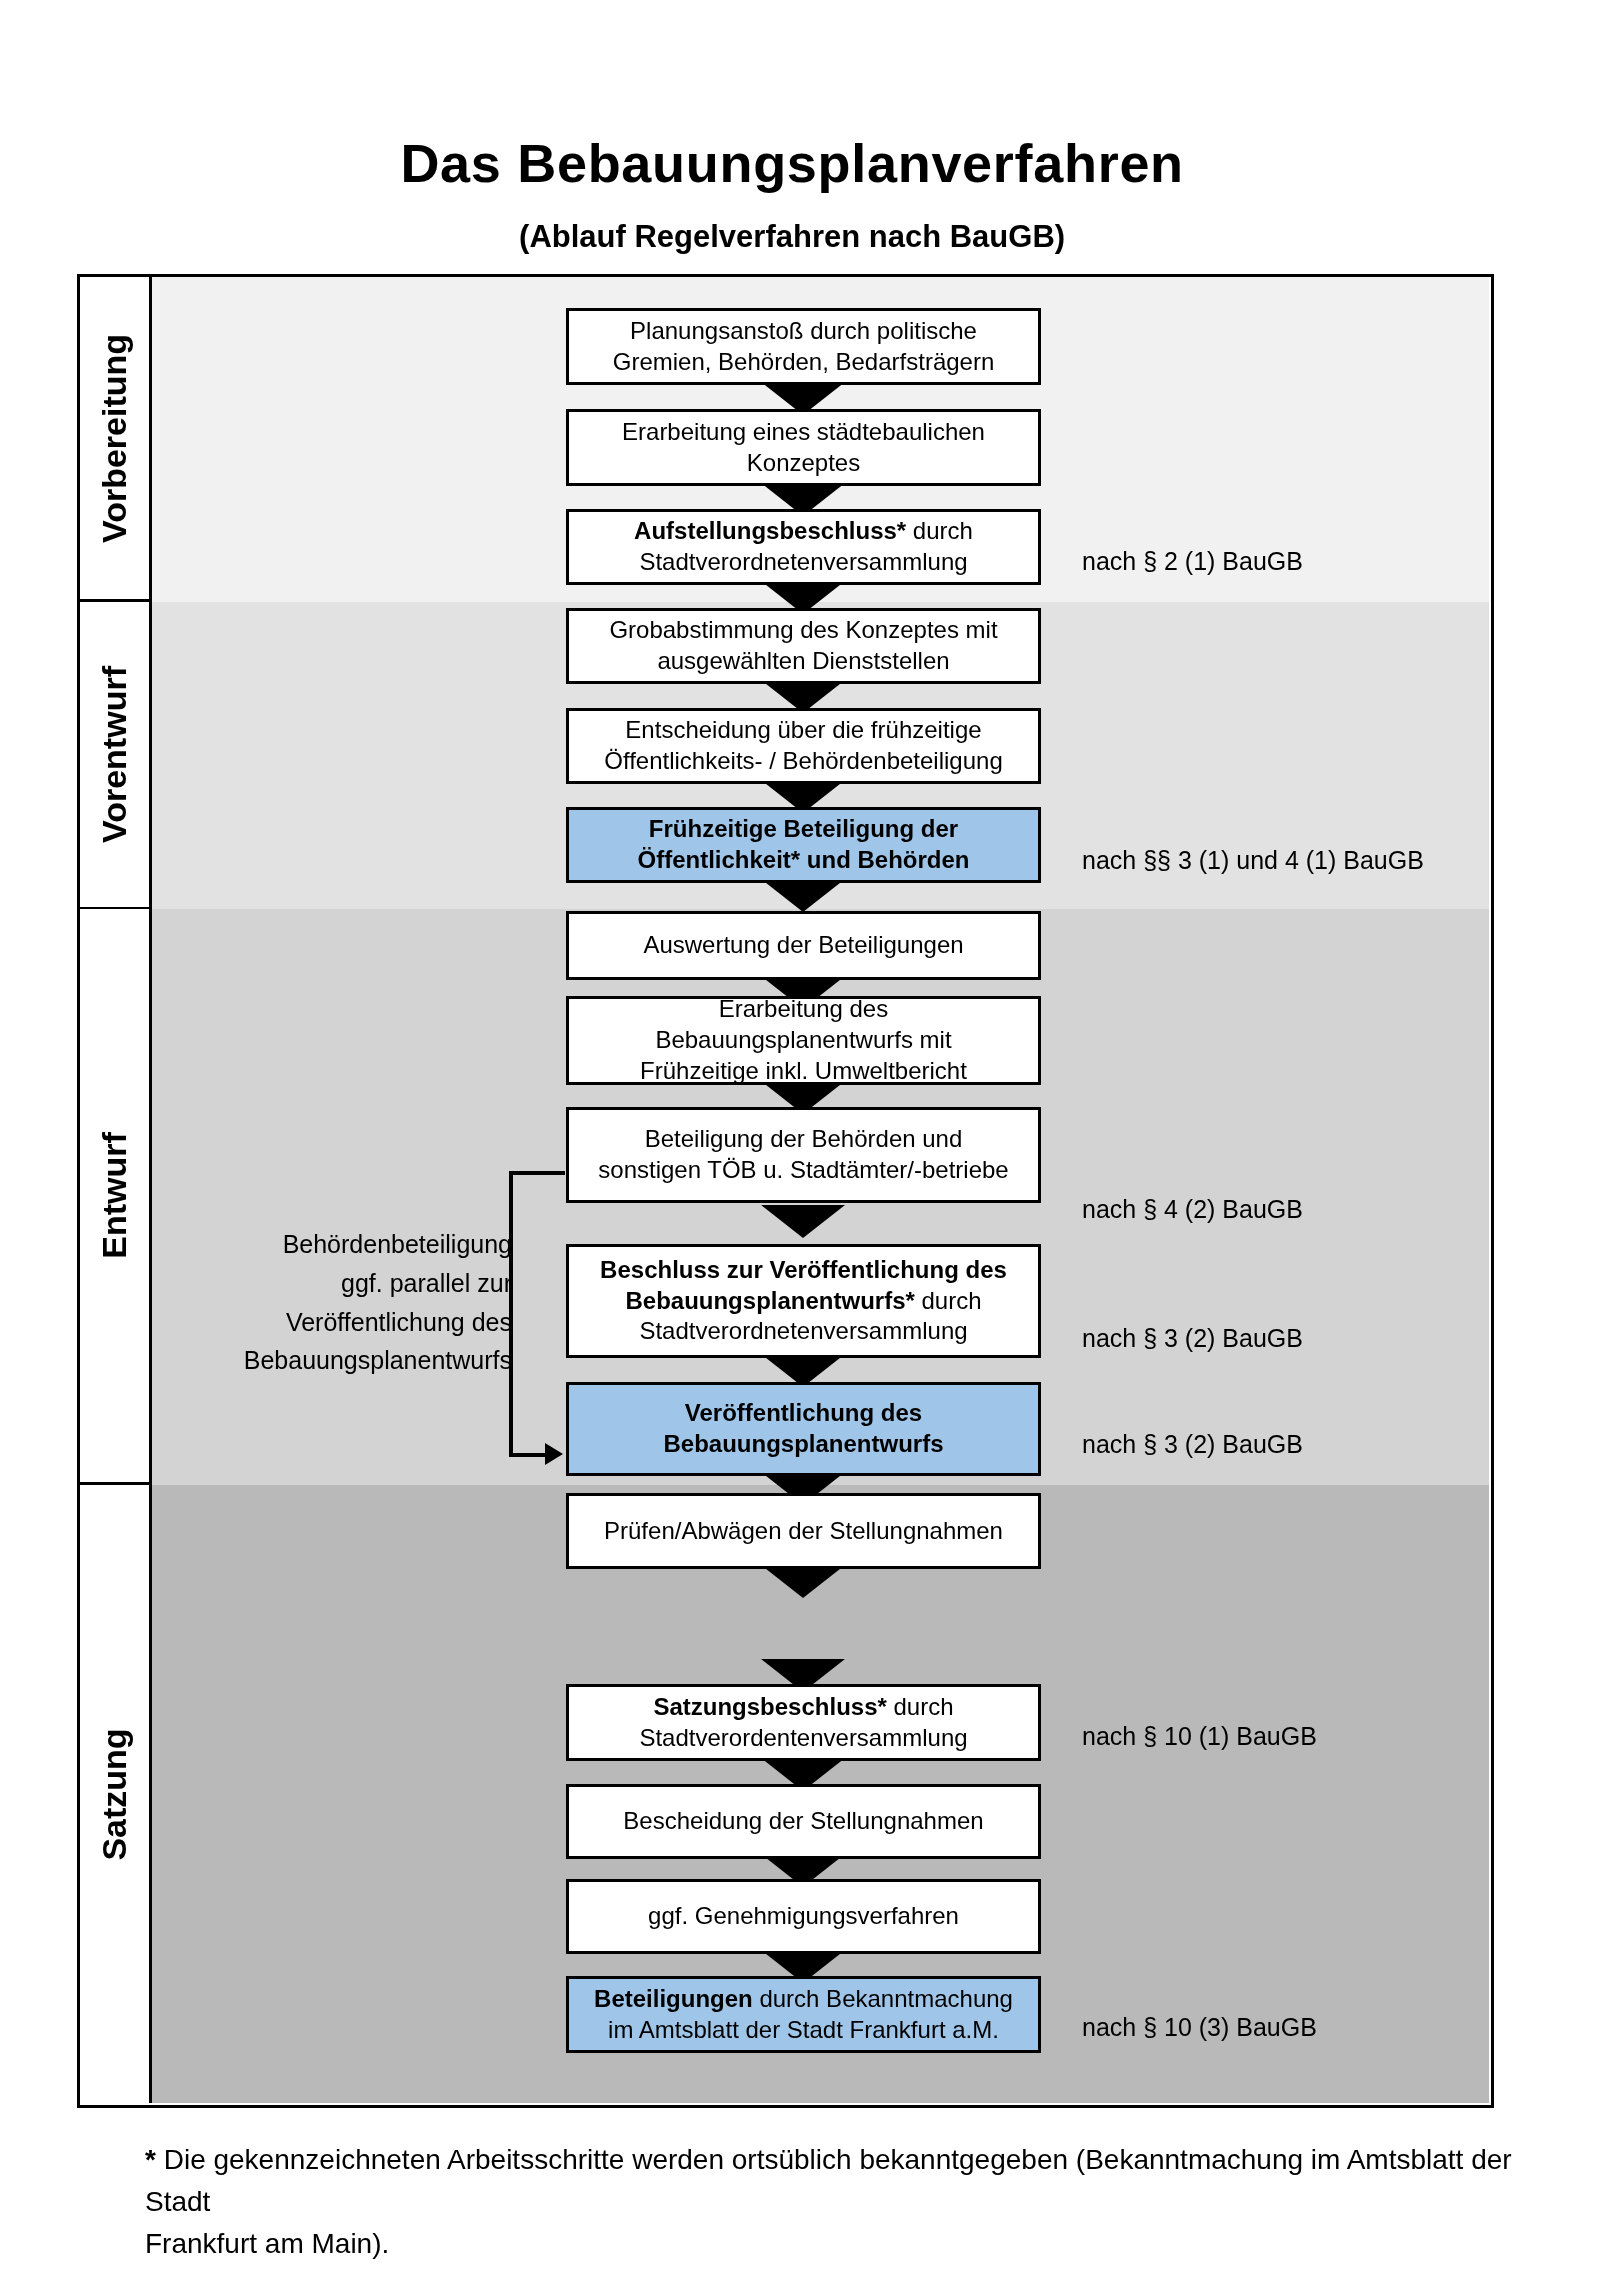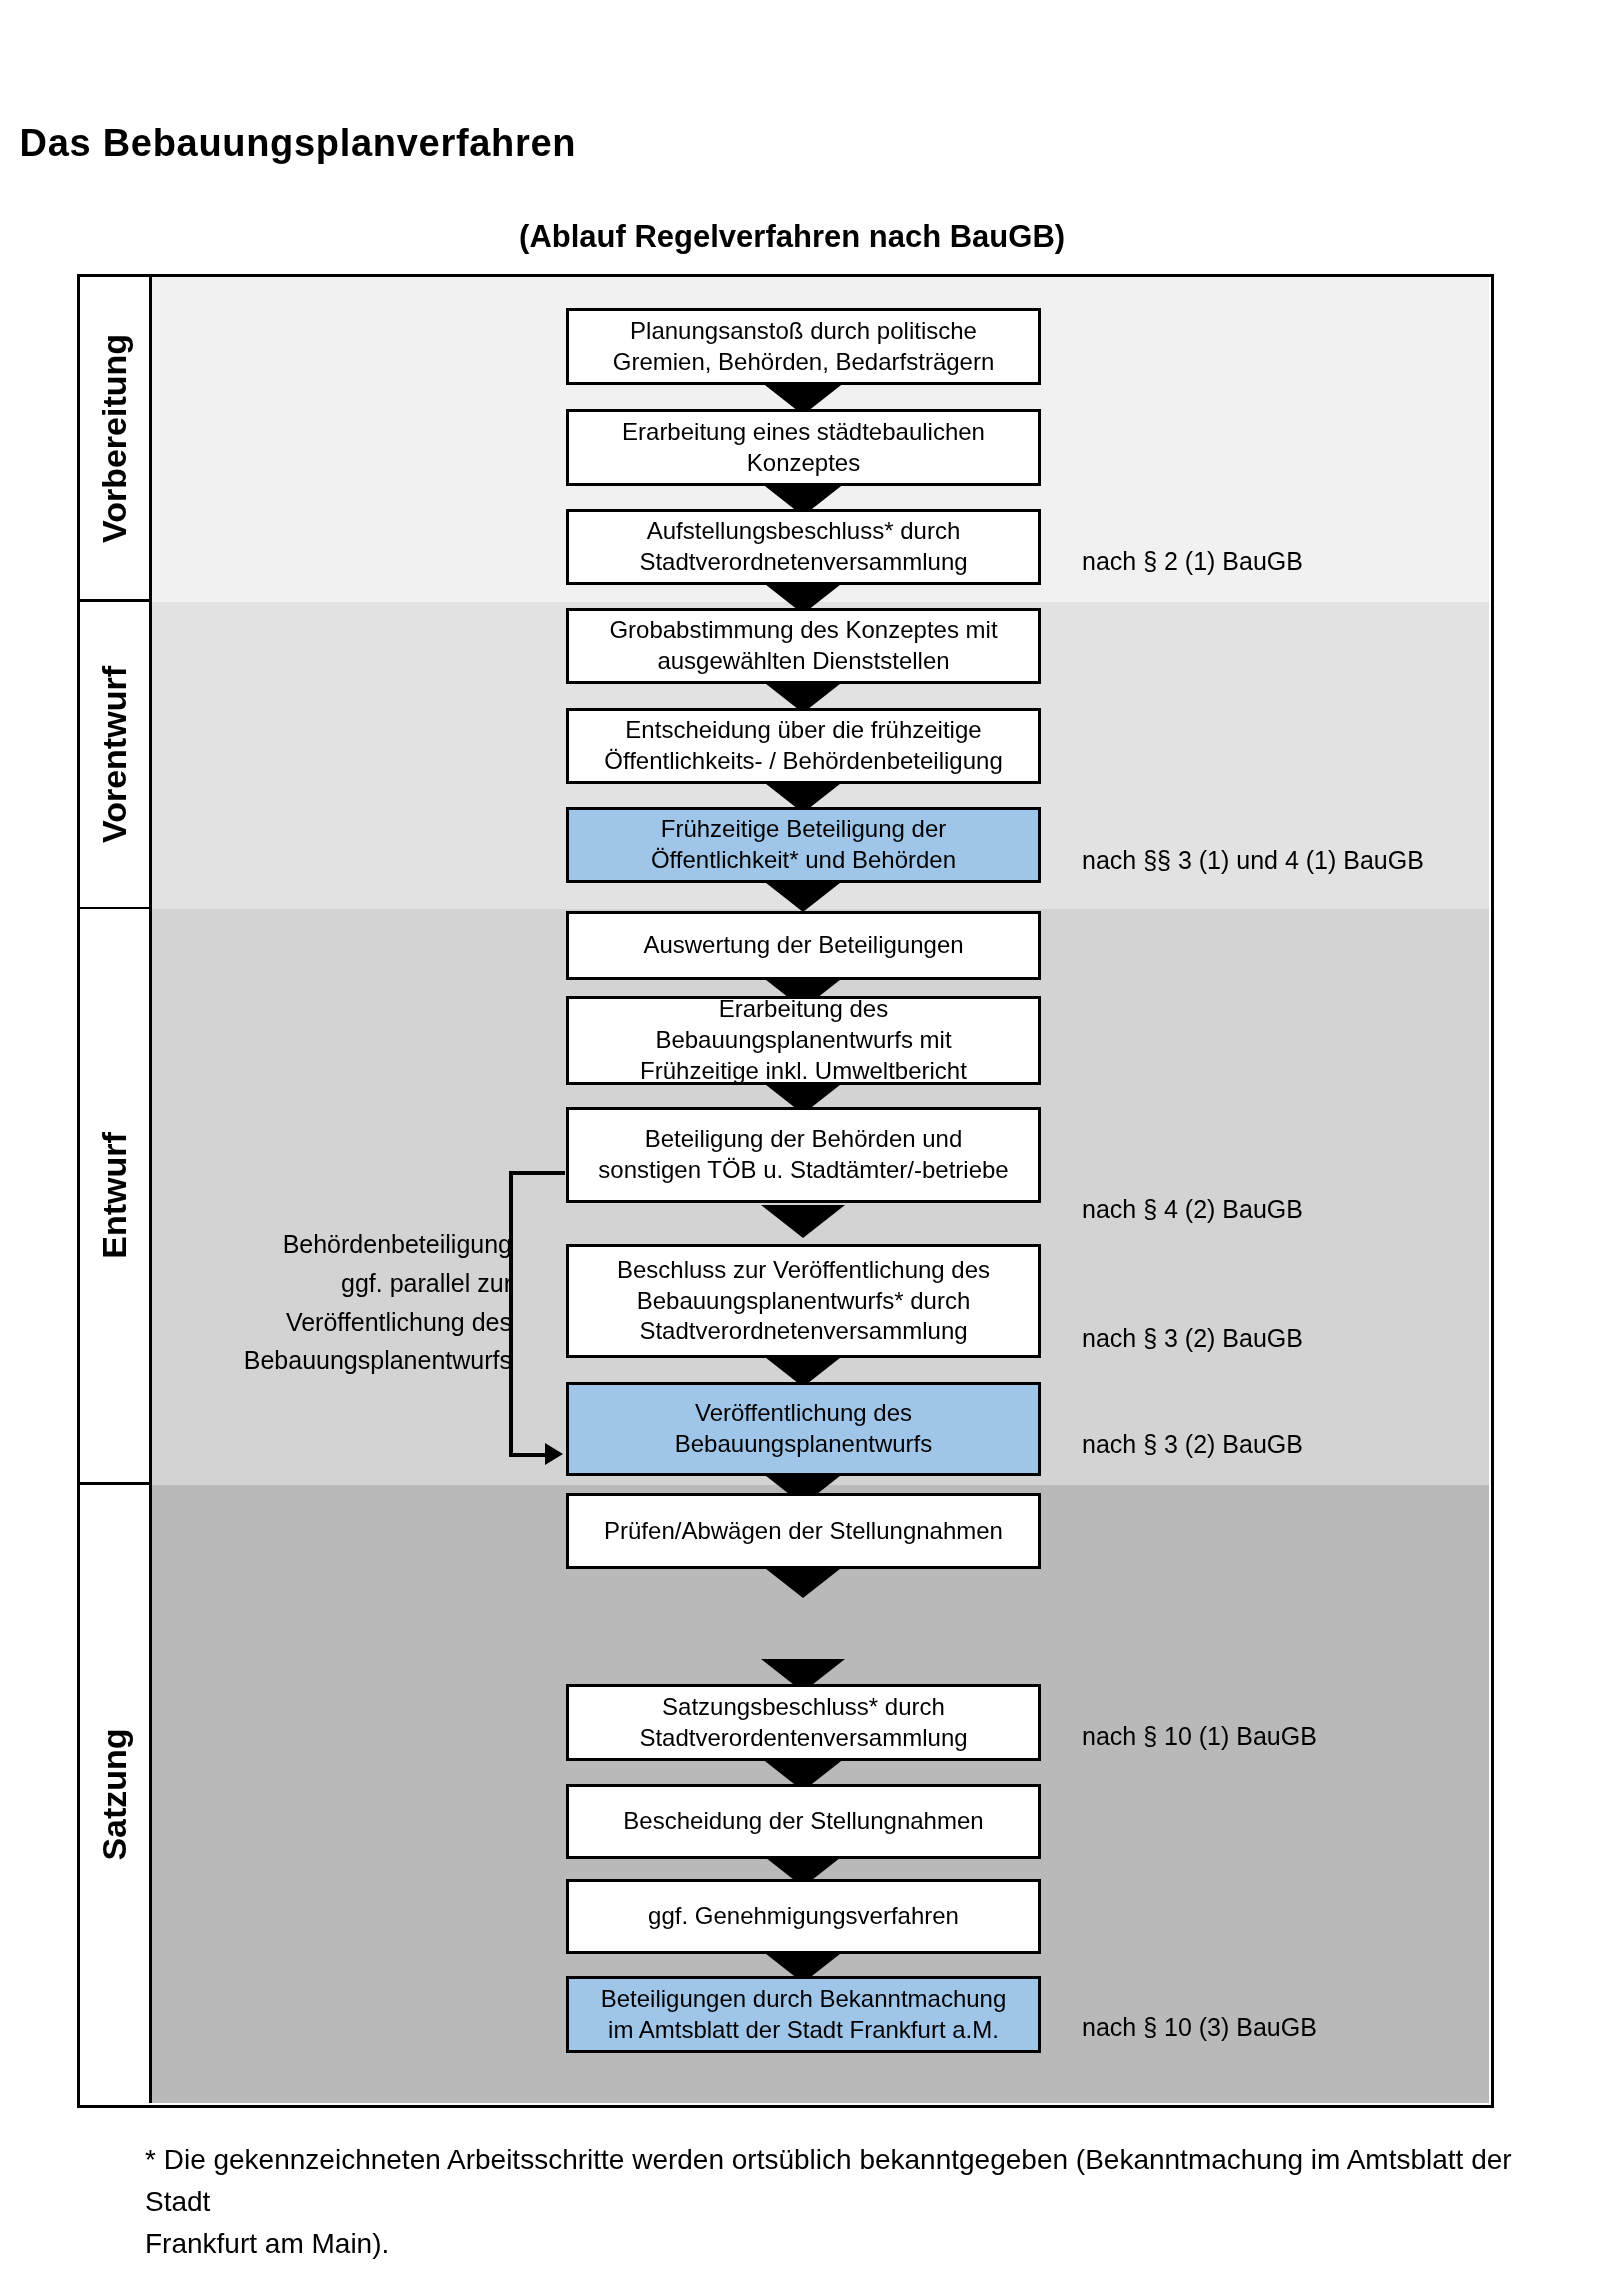--- a/index.html
+++ b/index.html
@@ -1,40 +1,40 @@
 <!DOCTYPE html>
 <html style="--hl: #9fc5e8; --band1: #f1f1f1; --band2: #e2e2e2; --band3: #d3d3d3; --band4: #b9b9b9;font-size:10.5px"><head>
 <meta charset="utf-8">
 <style>
   html,body{margin:0;padding:0;background:#ffffff;}
   .page{position:relative;width:1623px;height:2295px;background:#ffffff;overflow:hidden;
         font-family:"Liberation Sans","DejaVu Sans",sans-serif;color:#000;}
-  .title{position:absolute;left:19.6px;top:123px;width:1545px;text-align:left;
-         font-size:38px;font-weight:bold;line-height:1.1;letter-spacing:0.7px;}
+  .title{position:absolute;left:19.6px;top:134px;width:1545px;text-align:center;
+         font-size:54px;font-weight:bold;line-height:1.1;letter-spacing:0.7px;}
   .subtitle{position:absolute;left:19.6px;top:219px;width:1545px;text-align:center;
          font-size:31px;font-weight:bold;}
   .chart{position:absolute;left:77px;top:274px;width:1417px;height:1834px;
          box-sizing:border-box;border:3.9px solid #000;}
   
   .phase-cell{position:absolute;left:0;width:72px;box-sizing:border-box;background:#fff;
          border-right:3.9px solid #000;display:flex;align-items:center;justify-content:center;}
   .phase-cell.divider{border-bottom:3.9px solid #000;}
   .phase-cell span{transform:rotate(-90deg);white-space:nowrap;font-size:34px;font-weight:bold;}
   
   .band{position:absolute;left:72px;width:1337px;}
   .band.b1{background:var(--band1);}
   .band.b2{background:var(--band2);}
   .band.b3{background:var(--band3);}
   .band.b4{background:var(--band4);}
   
   .box{position:absolute;left:486px;width:475px;box-sizing:border-box;background:#fff;
        border:3.9px solid #000;display:flex;align-items:center;justify-content:center;z-index:3;}
   .box.hl{background:var(--hl);}
   .txt{white-space:pre-line;text-align:center;font-size:24px;line-height:1.28;padding:2.6px 9.2px;}
-  .b{font-weight:normal;}
+  .b{font-weight:bold;}
   
   .flow-arrow{position:absolute;left:681px;width:0;height:0;z-index:2;
        border-left:42px solid transparent;border-right:42px solid transparent;
        border-top:33px solid #000;}
   
   .legal-note{position:absolute;left:1002px;font-size:25px;white-space:nowrap;z-index:3;}
   
   .side-note{position:absolute;left:52px;top:948px;width:380px;text-align:right;
        font-size:25px;line-height:1.55;white-space:pre-line;z-index:3;}
   

